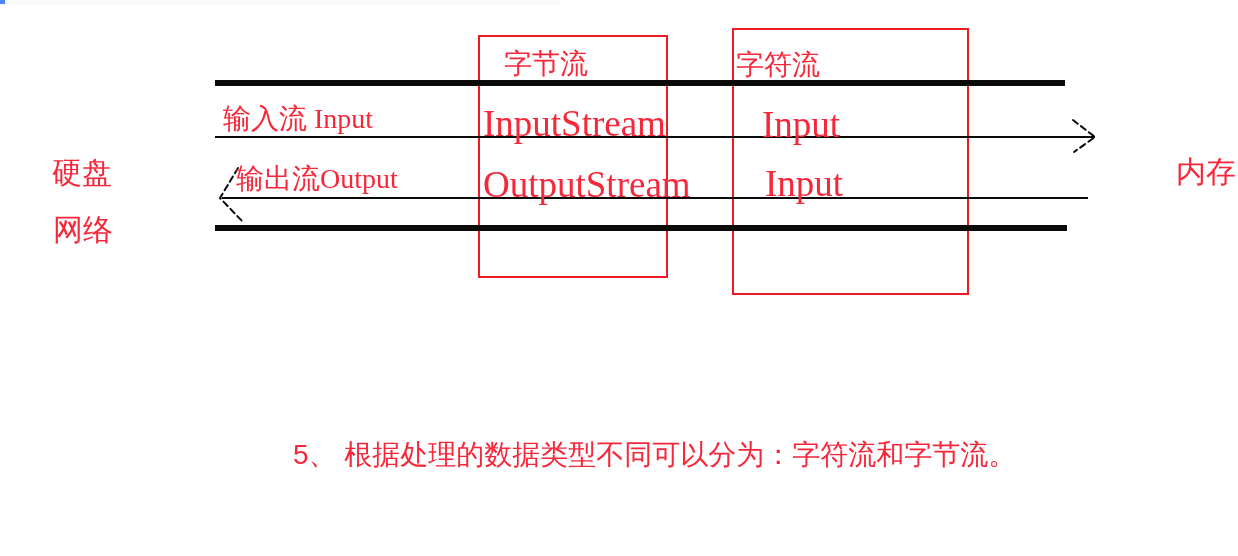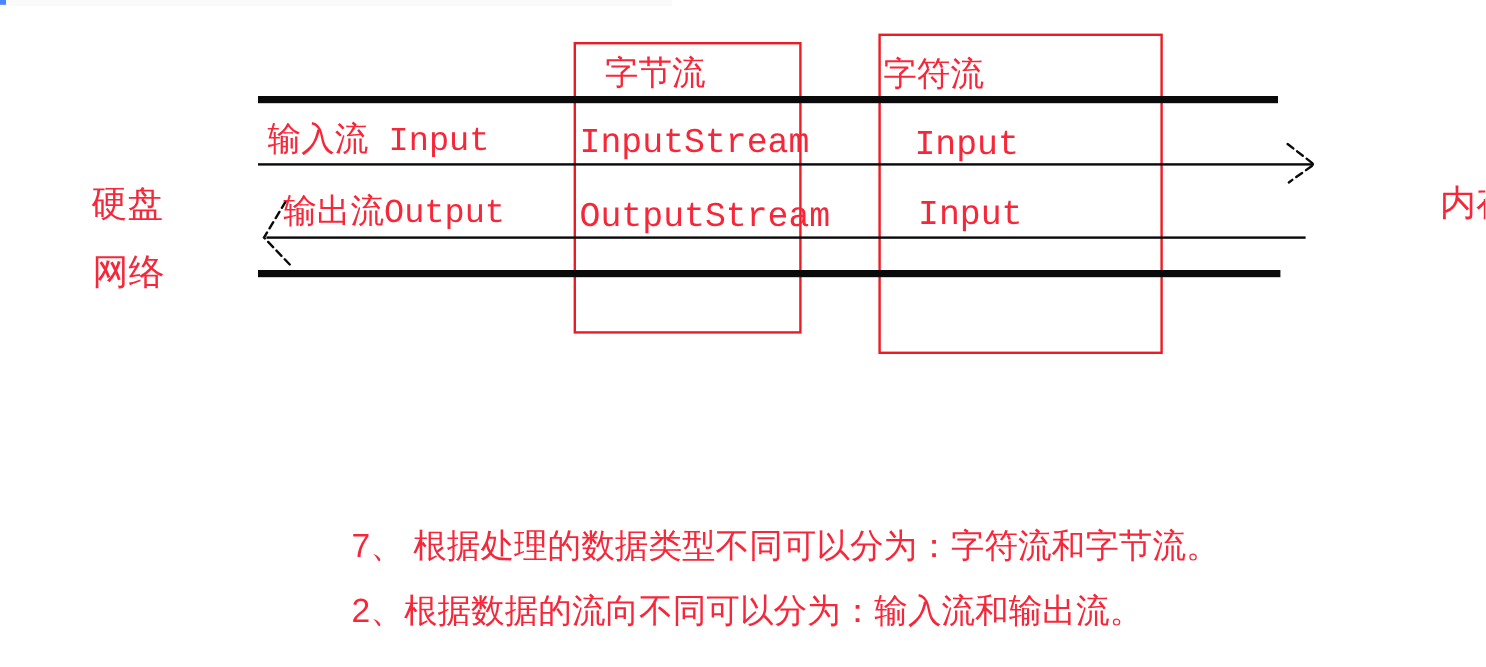--- a/index.html
+++ b/index.html
@@ -18,24 +18,24 @@
   }
   .top-band{position:absolute;left:0;top:0;width:560px;height:5px;background:#fafafa;}
   .blue-dot{position:absolute;left:0;top:0;width:5px;height:4px;background:#4a86ff;}
   .hline{position:absolute;background:var(--line-black);}
   .hline.thick{height:6px;}
   .hline.thin{height:2px;}
   .redbox{position:absolute;border:2px solid var(--red-border);background:transparent;}
   .label{
     position:absolute;color:var(--red-text);
     white-space:nowrap;line-height:1;
-    font-family:Liberation Mono, monospace;
+    font-family:Liberation Serif, serif;
   }
-  .fs30{font-size:30px;margin-left:24px;}
-  .fs29{font-size:29px;}
+  .fs30{font-size:30px;}
+  .fs29{font-size:37px;}
   .fs28{font-size:28px;}
   .arrow{position:absolute;}
   .arrow polyline{fill:none;stroke:var(--line-black);stroke-width:2;stroke-dasharray:6 4;stroke-linecap:round;}
   .notes-line{position:absolute;color:var(--red-text);white-space:nowrap;line-height:1.25;}
 </style>
 </head>
 <body>
 
 <div class="stage">
 
@@ -65,16 +65,15 @@
   <div class="label fs28" style="left:223px;top:105px">输入流 Input</div>
 
   <div class="label fs28" style="left:504px;top:50px">字节流</div>
   <div class="label fs29" style="left:483px;top:105px">InputStream</div>
   <div class="label fs29" style="left:483px;top:166px">OutputStream</div>
 
   <div class="label fs28" style="left:736px;top:51px">字符流</div>
   <div class="label fs29" style="left:762px;top:106px">Input</div>
   <div class="label fs29" style="left:765px;top:165px">Input</div>
 
-  <div class="notes-line fs28" style="left:293px;top:437px">7、 根据处理的数据类型不同可以分为：字符流和字节流。</div>
-  <div class="notes-line fs28" style="left:293px;top:491px">2、根据数据的流向不同可以分为：输入流和输出流。</div>
+  <div class="notes-line fs28" style="left:293px;top:437px">5、 根据处理的数据类型不同可以分为：字符流和字节流。</div>
 
 </div>
 
 </body></html>

